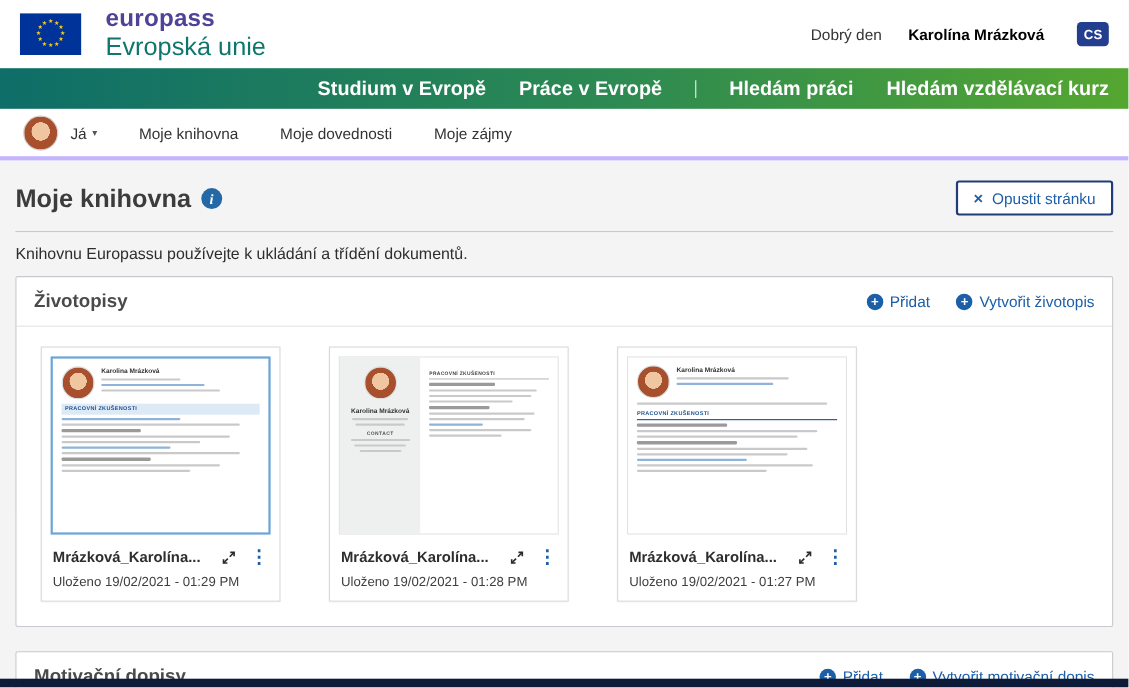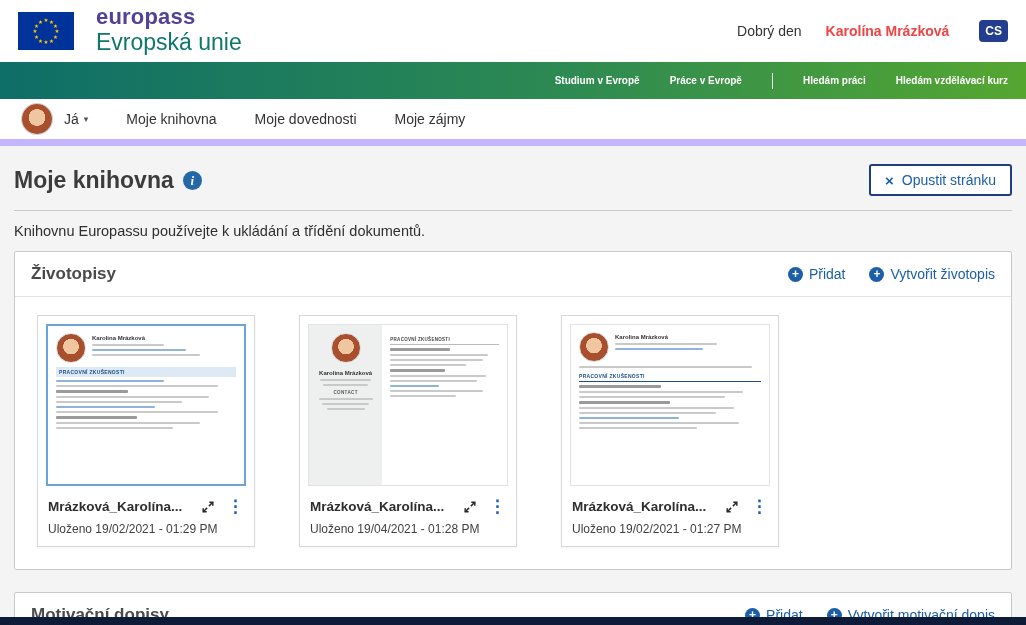--- a/index.html
+++ b/index.html
@@ -15,39 +15,39 @@
   .top {
     height:62px; background:#fff;
     display:flex; align-items:center; justify-content:space-between;
     padding:0 18px;
   }
   .brand { display:flex; align-items:center; gap:22px; }
   .brand-name { color:#4f4398; font-size:22px; font-weight:bold; line-height:1; letter-spacing:.2px; }
   .brand-sub { color:#0f766e; font-size:23px; line-height:1.1; margin-top:2px; }
   .user-area { display:flex; align-items:center; gap:24px; font-size:14px; }
   .greet { color:#333; }
-  .uname { color:#ef4444; font-weight:bold;text-align:right; }
+  .uname { color:#000000; font-weight:bold;text-align:right; }
   .lang {
     background:#233d8f; color:#fff; font-size:12px; font-weight:bold;
     padding:4px 6px; border-radius:4px; margin-left:6px; cursor:pointer;
   }
 
   
   .mainnav {
     height:37px;
     background:linear-gradient(90deg,#0e6e68 0%,#2d8a52 55%,#55a630 100%);
     display:flex; align-items:center; justify-content:flex-end;
     gap:30px; padding:0 18px;
   }
-  .mainnav a { color:#fff; font-size:10px; font-weight:bold; }
+  .mainnav a { color:#fff; font-size:18px; font-weight:bold; }
   .mainnav .sep { border-left:1px solid rgba(255,255,255,.9); height:16px; }
 
   
   .subnav {
-    height:47px; background:#fff; border-bottom:7px solid #c4b5fd;
+    height:47px; background:#fff; border-bottom:4px solid #c4b5fd;
     display:flex; align-items:center; padding:0 22px;
   }
   .avatar {
     width:30px; height:30px; border-radius:50%; display:inline-block;
     background:
       radial-gradient(circle at 50% 45%, #f0c6a0 0 37%, rgba(0,0,0,0) 38%),
       radial-gradient(circle at 50% 50%, #a8502e 0 100%);
     box-shadow:0 0 0 1px #d0d0d0; cursor:pointer;
   }
   .subitem { color:#333; font-size:14px; margin-left:38px; display:flex; align-items:center; }
@@ -298,21 +298,21 @@
                 <g stroke="#2b2b2b" stroke-width="1.7" fill="none">
                   <path d="M9.5 2.5H13.5V6.5"></path>
                     <path d="M13.5 2.5L9 7"></path>
                   <path d="M6.5 13.5H2.5V9.5"></path>
                     <path d="M2.5 13.5L7 9"></path>
                 </g>
               </svg>
               <span class="kebab">⋮</span>
             </span>
           </div>
-          <div class="doc-saved">Uloženo 19/04/2021 - 01:28 PM</div>
+          <div class="doc-saved">Uloženo 19/02/2021 - 01:28 PM</div>
         </div>
       </div>
 
       <div class="doc-card">
         <div class="thumb tc">
           <div class="t-row">
             <span class="t-photo"></span>
             <div class="t-col">
               <div class="t-name">Karolina Mrázková</div>
               <i class="b w70"></i>

